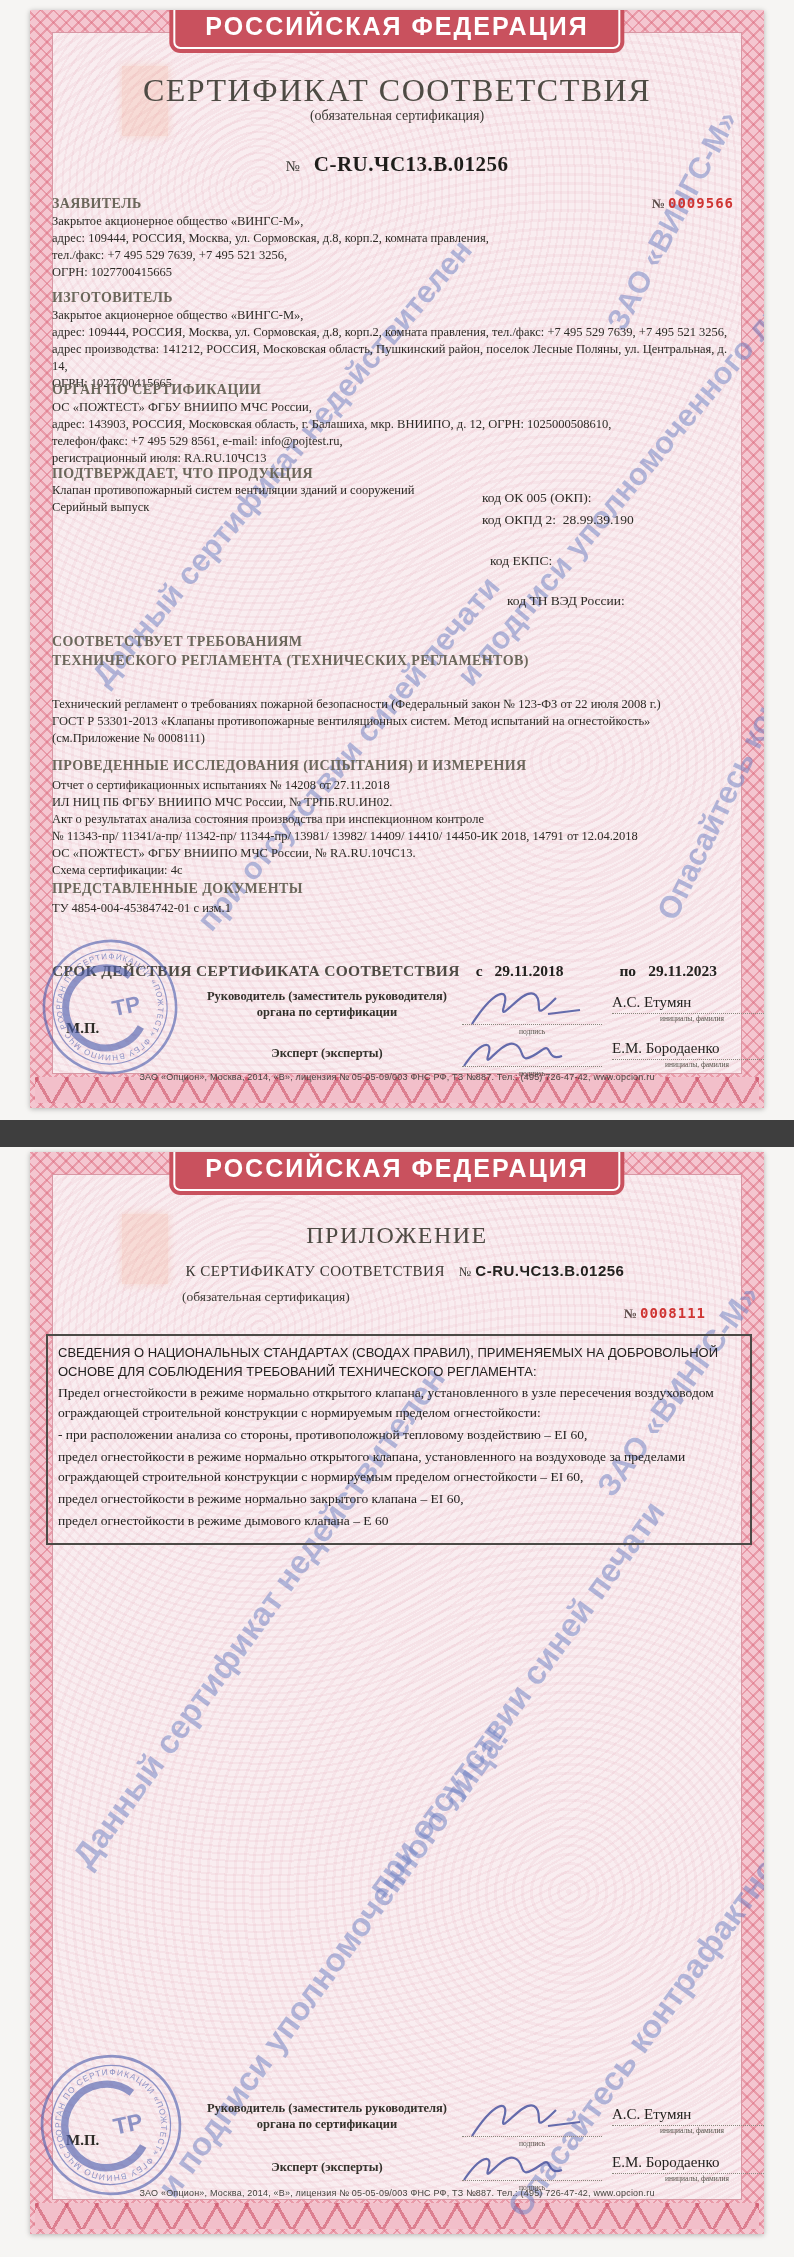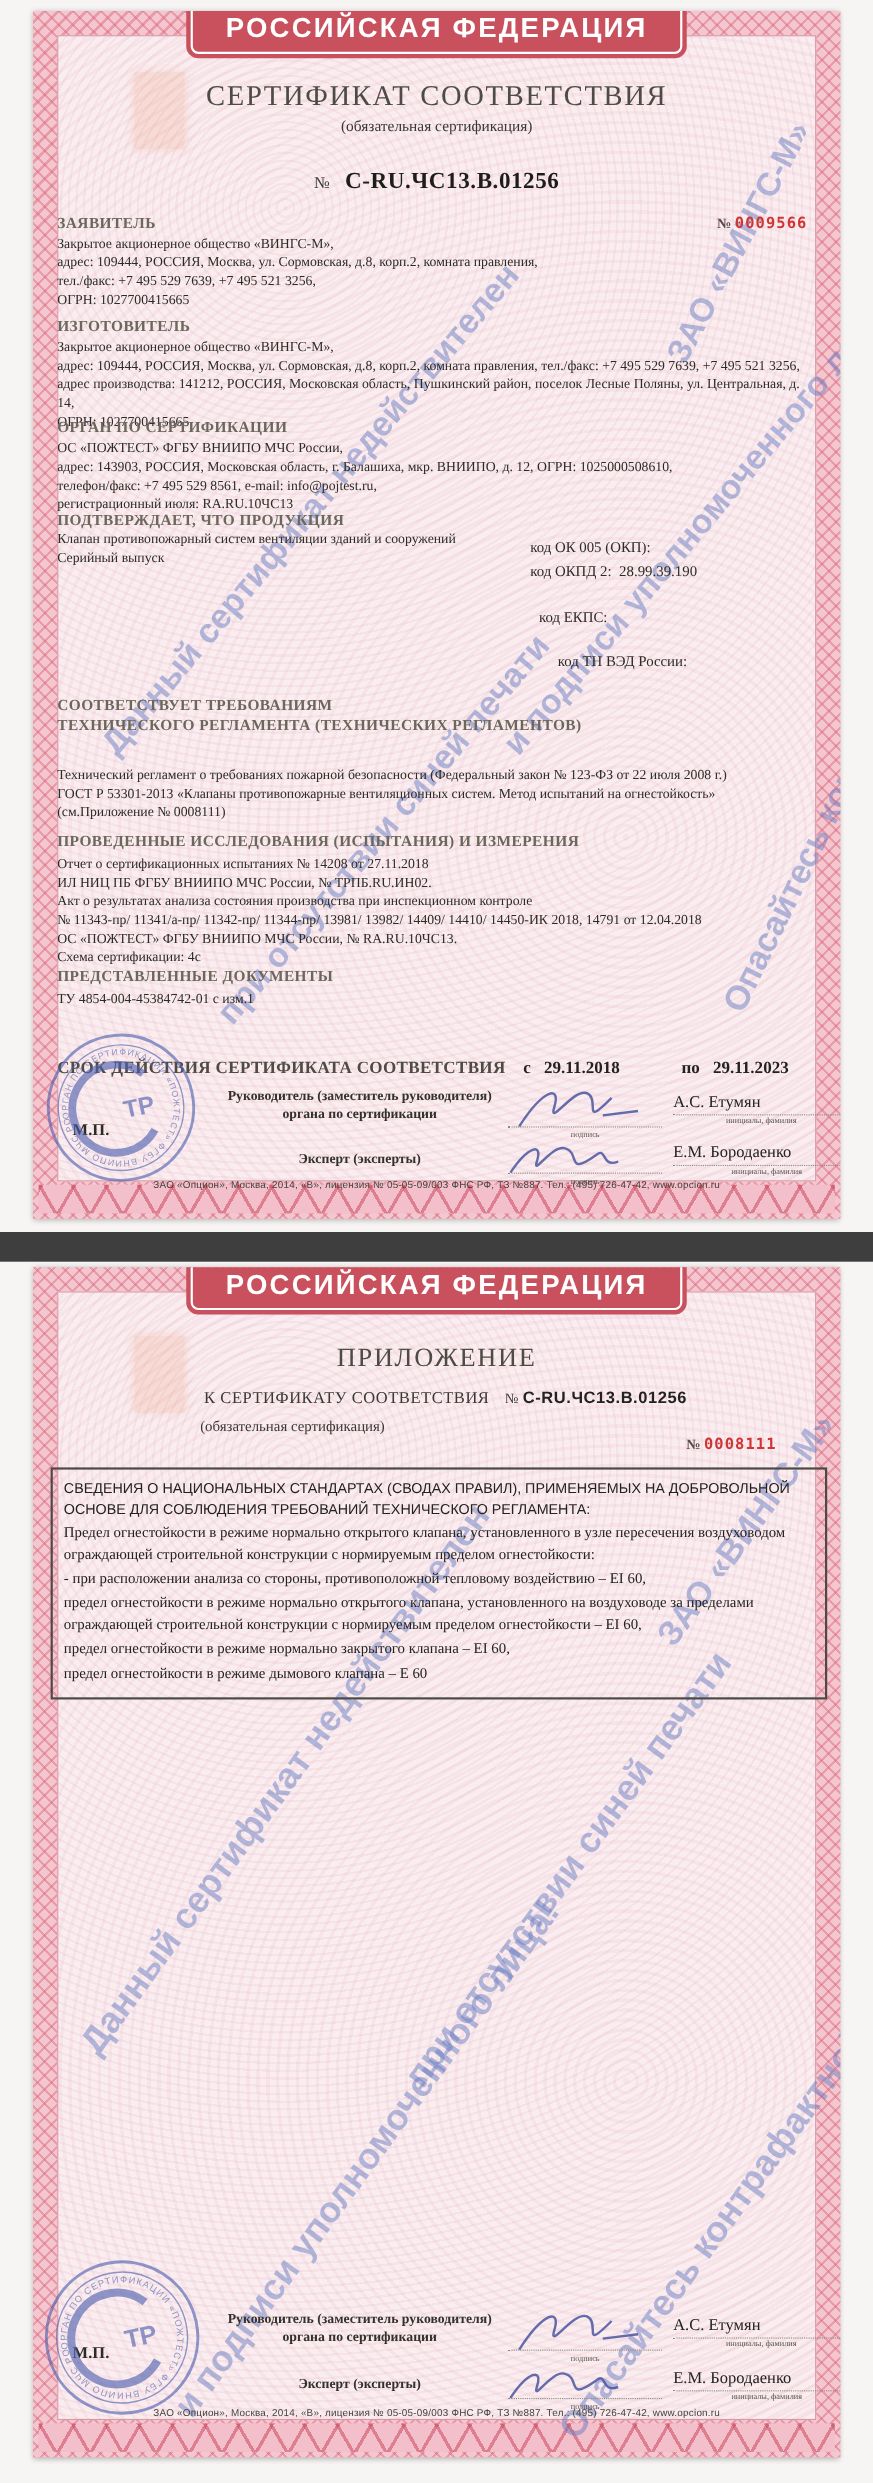--- a/index.html
+++ b/index.html
@@ -24,21 +24,21 @@
     border:1px solid #d898a5;}
   .abs{position:absolute;}
   .serif{font-family:"Liberation Serif", serif;}
   .sans{font-family:"Liberation Sans", sans-serif;}
   .badge{position:absolute;top:-6px;left:50%;transform:translateX(-50%);
     background:#c9515e;color:#fff;padding:6px 30px;border:2px solid #fff;
     box-shadow:0 0 0 4px #c9515e, 0 1px 3px rgba(0,0,0,.3);border-radius:7px;
     font-family:"Liberation Sans",sans-serif;font-weight:bold;font-size:25px;
     letter-spacing:2px;white-space:nowrap;z-index:30;}
   .doc-title{width:100%;text-align:center;font-family:"Liberation Serif",serif;
-    color:#4e4b44;font-size:26px;letter-spacing:1.5px;}
+    color:#4e4b44;font-size:32px;letter-spacing:1.5px;}
   .doc-sub{width:100%;text-align:center;font-family:"Liberation Serif",serif;
     color:#3a3833;font-size:14px;}
   .certno{width:100%;text-align:center;font-family:"Liberation Serif",serif;color:#1e1d1a;}
   .certno .no-sign{font-size:15px;color:#3a3833;margin-right:14px;}
   .certno .no-val{font-size:21px;font-weight:bold;letter-spacing:.5px;}
   .sec-h{font-family:"Liberation Serif",serif;font-weight:bold;color:#6b675b;
     font-size:14px;letter-spacing:.4px;}
   .bt{font-family:"Liberation Serif",serif;color:#2d2b26;font-size:12.5px;line-height:17px;}
   .code-t{font-family:"Liberation Serif",serif;color:#2d2b26;font-size:13.5px;}
   .serial{font-family:"DejaVu Sans Mono",monospace;font-weight:bold;color:#cf3533;

